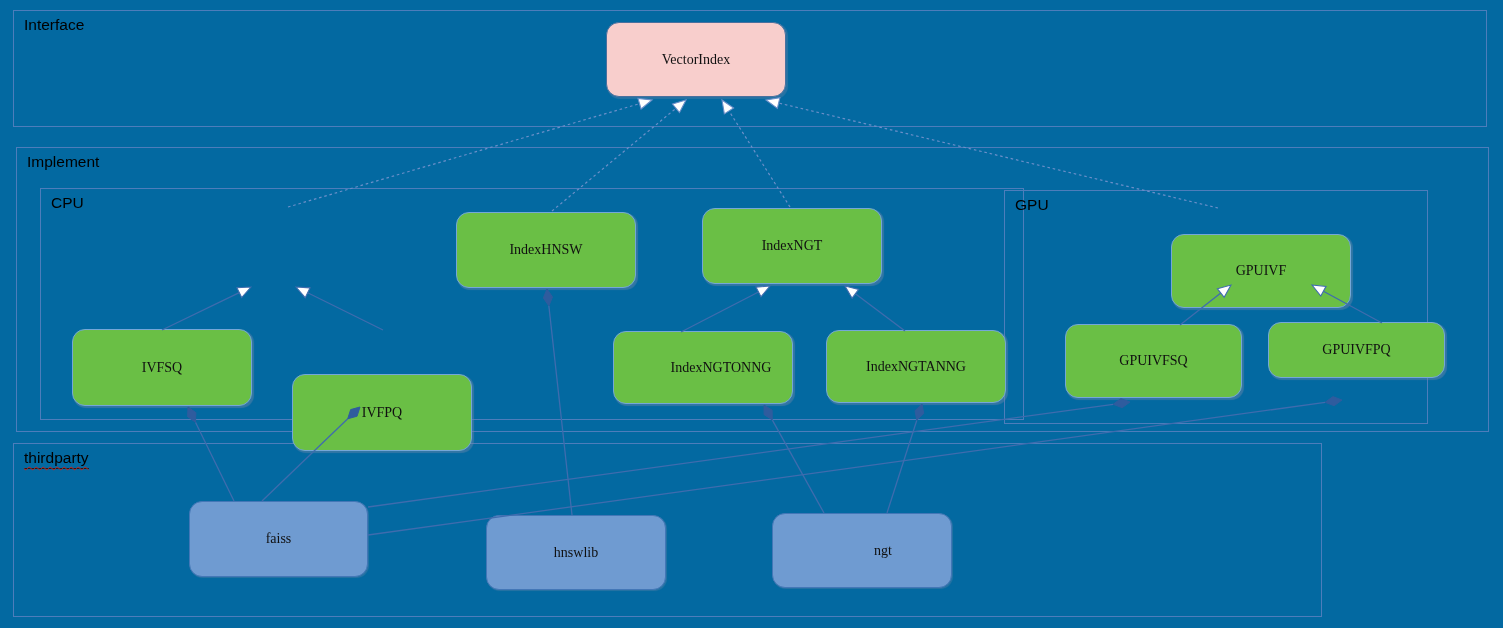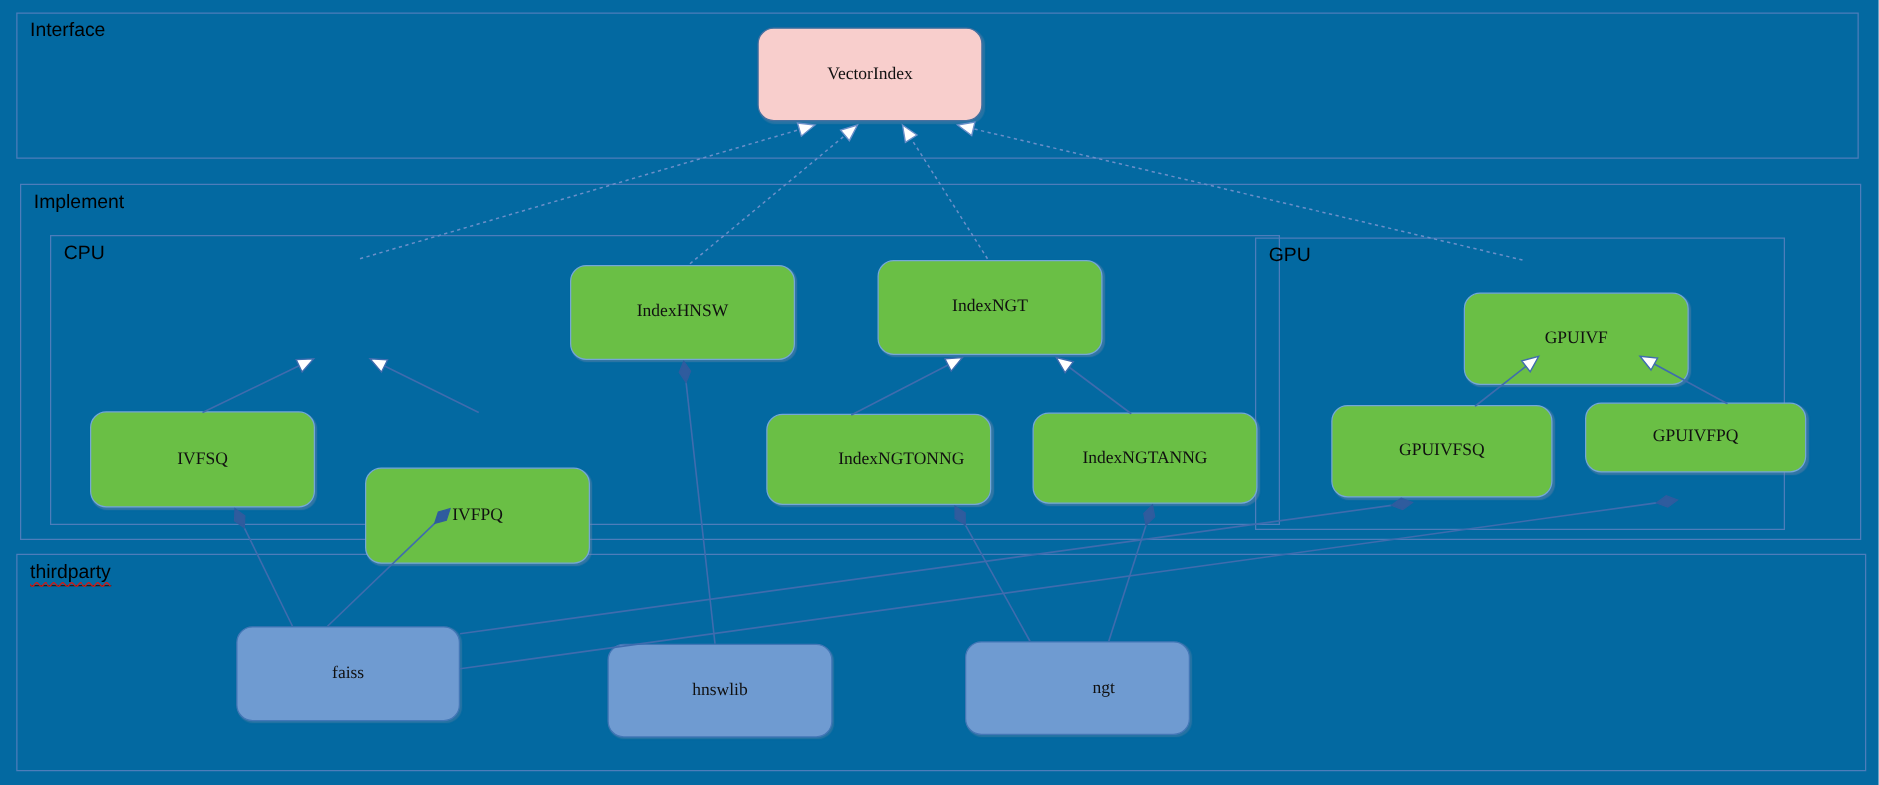--- a/index.html
+++ b/index.html
@@ -50,21 +50,21 @@
     </div>
     <div class="container-box" style="left: 16px; top: 147px; width: 1473px; height: 285px;">
       <span class="clabel">Implement</span>
     </div>
     <div class="container-box inner" style="left: 40px; top: 188px; width: 984px; height: 232px;">
       <span class="clabel">CPU</span>
     </div>
     <div class="container-box inner" style="left: 1004px; top: 190px; width: 424px; height: 234px;">
       <span class="clabel">GPU</span>
     </div>
-    <div class="container-box" style="left: 13px; top: 443px; width: 1480px; height: 174px;">
+    <div class="container-box" style="left: 13px; top: 443px; width: 1309px; height: 174px;">
       <span class="clabel squiggle"><span class="wave">thirdparty</span></span>
     </div>
     <div class="node interface" style="left: 606px; top: 22px; width: 180px; height: 75px;">VectorIndex</div>
     <div class="node impl" style="left: 456px; top: 212px; width: 180px; height: 76px;">IndexHNSW</div>
     <div class="node impl" style="left: 702px; top: 208px; width: 180px; height: 76px;">IndexNGT</div>
     <div class="node impl" style="left: 1171px; top: 209px; width: 180px; height: 74px; margin-top: 25px;">GPUIVF</div>
     <div class="node impl" style="left: 72px; top: 329px; width: 180px; height: 77px;">IVFSQ</div>
     <div class="node impl" style="left: 292px; top: 329px; width: 180px; height: 77px; margin-top: 45px;">IVFPQ</div>
     <div class="node impl" style="left: 613px; top: 331px; width: 180px; height: 73px; padding-left: 36px;">IndexNGTONNG</div>
     <div class="node impl" style="left: 1065px; top: 324px; width: 177px; height: 74px;">GPUIVFSQ</div>

